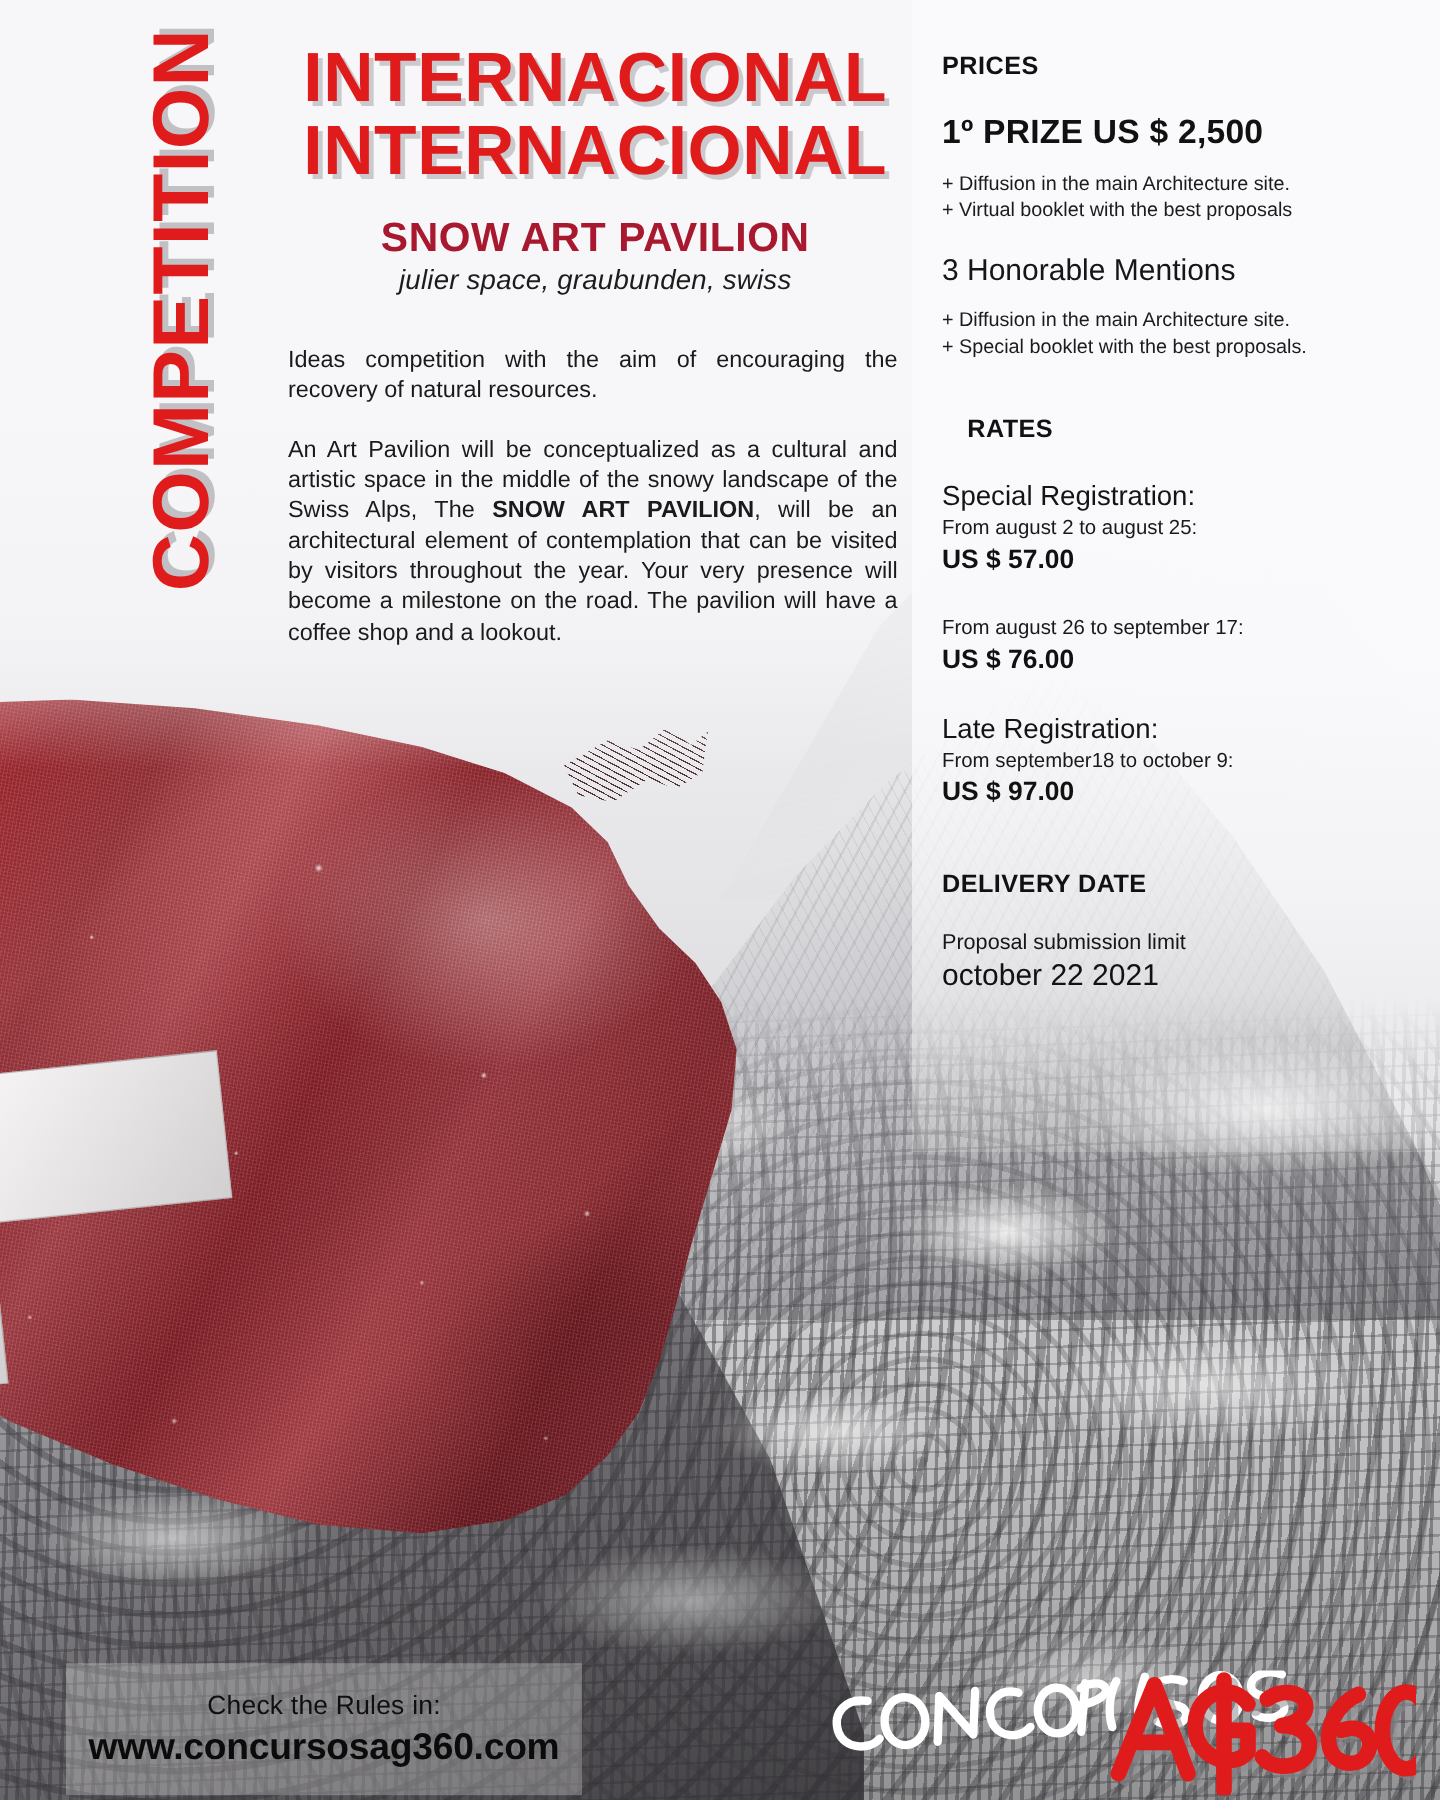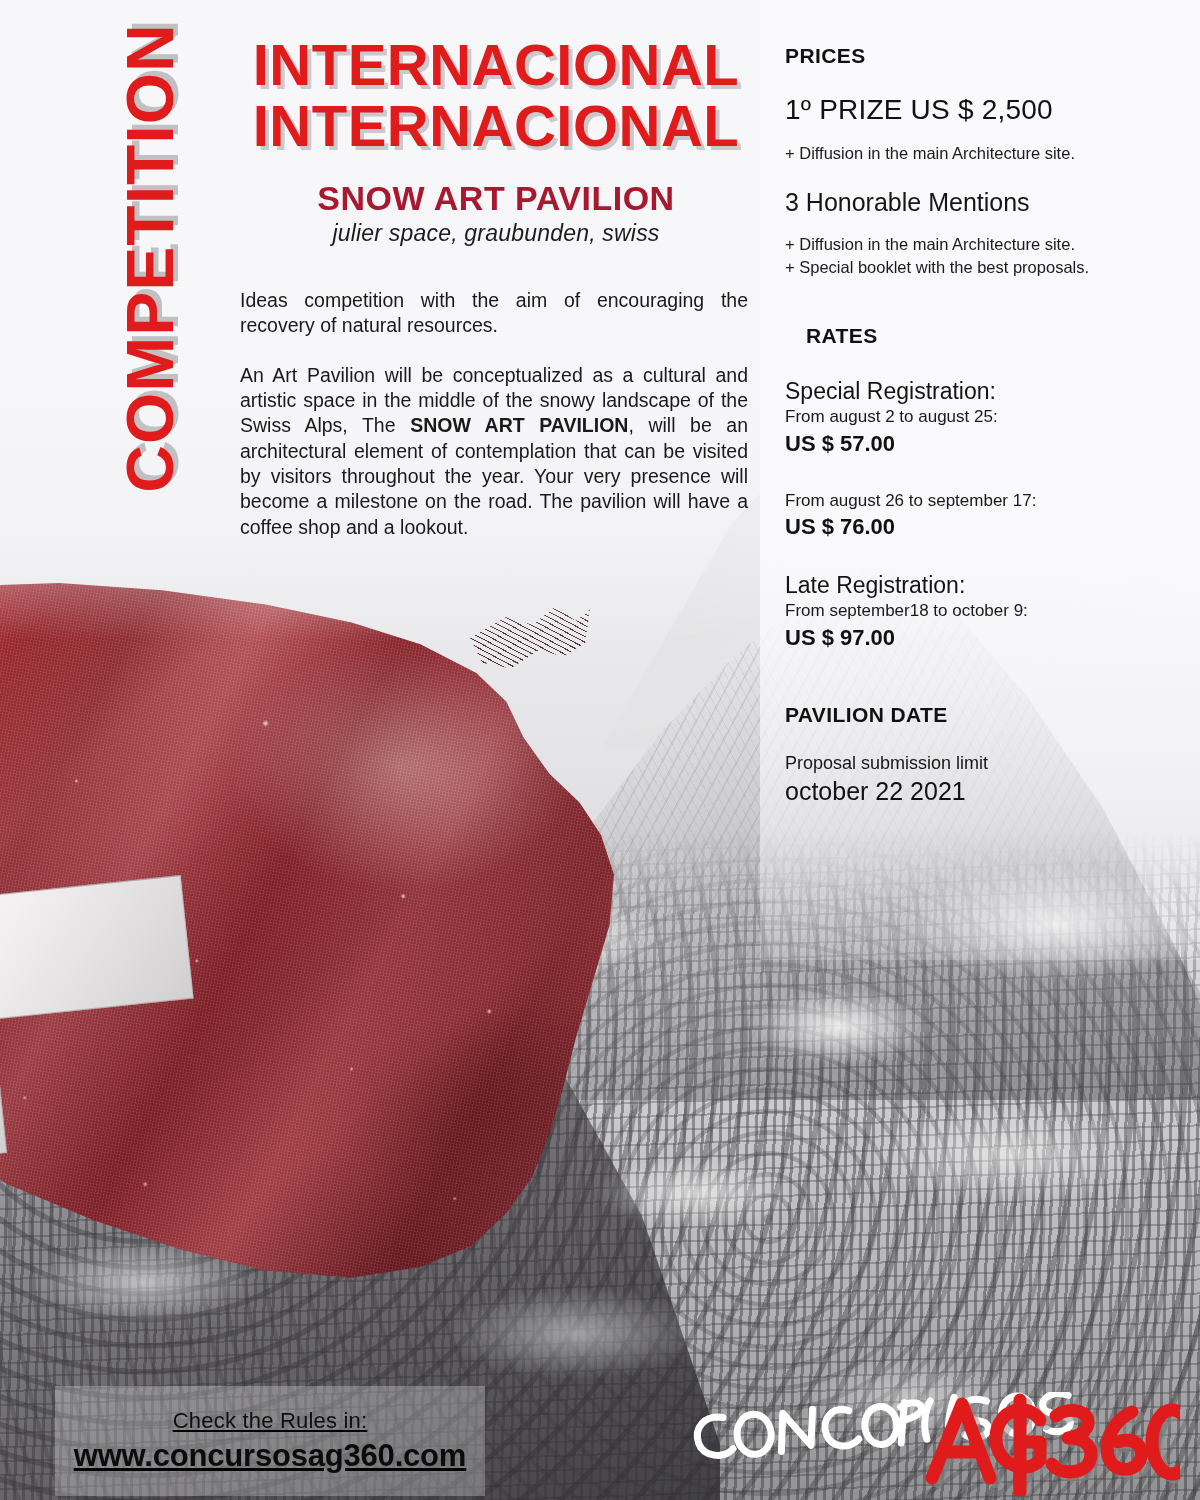--- a/index.html
+++ b/index.html
@@ -265,42 +265,42 @@
   .body-copy p + p { margin-top:24px; }
   .body-copy b { font-weight:bold; }
 
   
   .right-col { position:absolute; left:785px; top:44px; width:400px; }
   .rc-head {
     font-size:21px; font-weight:bold; color:#111; letter-spacing:.4px;
   }
   .prize-line {
     margin-top:26px;
-    font-size:28px; font-weight:normal; color:#111; letter-spacing:.2px;
+    font-size:28px; font-weight:bold; color:#111; letter-spacing:.2px;
   }
   .bullets { margin-top:16px; }
   .bullets div { font-size:16.5px; line-height:1.35; color:#1b1b1b; }
   .mentions { margin-top:24px; font-size:25px; color:#161616; }
   .rc-head.rates { margin-top:46px;margin-left:21px; }
   .rate-group { margin-top:30px; }
   .rate-title { font-size:23px; color:#141414; line-height:1.2; }
   .rate-range { font-size:17px; color:#191919; line-height:1.45; }
   .rate-price { font-size:22px; font-weight:bold; color:#111; line-height:1.3; }
   .rc-head.delivery { margin-top:50px; }
   .delivery-sub { margin-top:24px; font-size:18px; color:#161616; line-height:1.35; }
   .delivery-date { margin-top:2px; font-size:25px; color:#121212; }
 
   
   .footer-plate {
     position:absolute; left:55px; top:1386px;
     width:430px; height:110px;
     background:rgba(255,255,255,.26);
   }
   .footer-text {
-    position:absolute; left:55px; top:1408px; width:430px; text-align:center;text-decoration:underline;
+    position:absolute; left:55px; top:1408px; width:430px; text-align:center;
   }
   .check-rules { font-size:22px; color:#0f0f0f; letter-spacing:.2px; }
   .site-url {
     margin-top:4px;
     font-size:31px; font-weight:bold; color:#0b0b0b; letter-spacing:-.2px;
   }
 
   
   .logo { position:absolute; left:680px; top:1392px; width:500px; height:104px; }
   .logo svg { display:block; }
@@ -350,20 +350,21 @@
     </div>
 
     <div class="right-col">
 
       <div class="rc-head">PRICES</div>
 
       <div class="prize-line">1º PRIZE  US $ 2,500</div>
 
       <div class="bullets">
         <div>+ Diffusion in the main Architecture site.</div>
+        <div>+ Virtual booklet with the best proposals</div>
       </div>
 
       <div class="mentions">3 Honorable Mentions</div>
 
       <div class="bullets">
         <div>+ Diffusion in the main Architecture site.</div>
         <div>+ Special booklet with the best proposals.</div>
       </div>
 
       <div class="rc-head rates">RATES</div>
@@ -378,21 +379,21 @@
         <div class="rate-range">From august 26 to september 17:</div>
         <div class="rate-price">US $ 76.00</div>
       </div>
 
       <div class="rate-group">
         <div class="rate-title">Late Registration:</div>
         <div class="rate-range">From september18 to october 9:</div>
         <div class="rate-price">US $ 97.00</div>
       </div>
 
-      <div class="rc-head delivery">PAVILION DATE</div>
+      <div class="rc-head delivery">DELIVERY DATE</div>
       <div class="delivery-sub">Proposal submission limit</div>
       <div class="delivery-date">october 22 2021</div>
 
     </div>
 
     <div class="footer-plate"></div>
     <div class="footer-text">
       <div class="check-rules">Check the Rules in:</div>
       <div class="site-url">www.concursosag360.com</div>
     </div>

